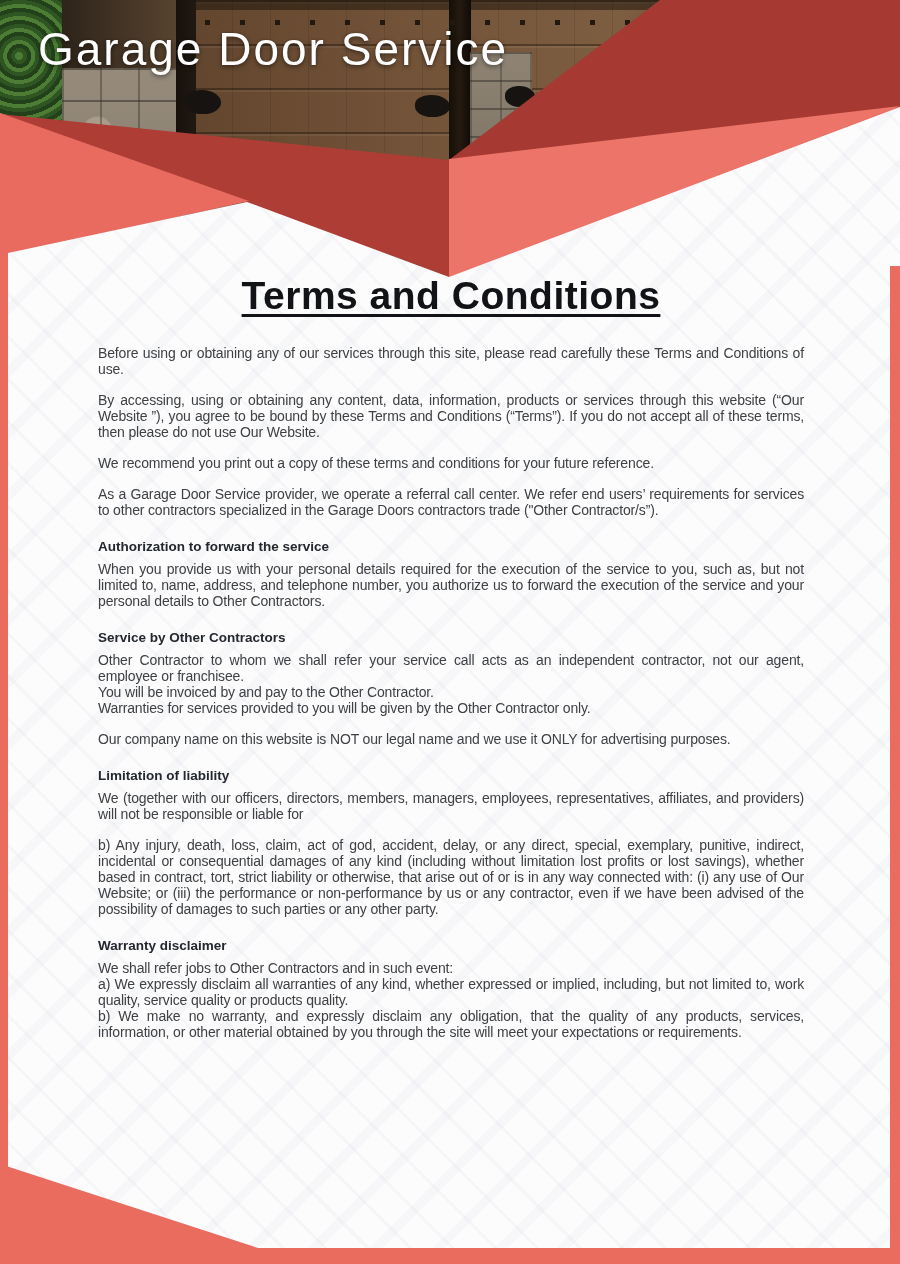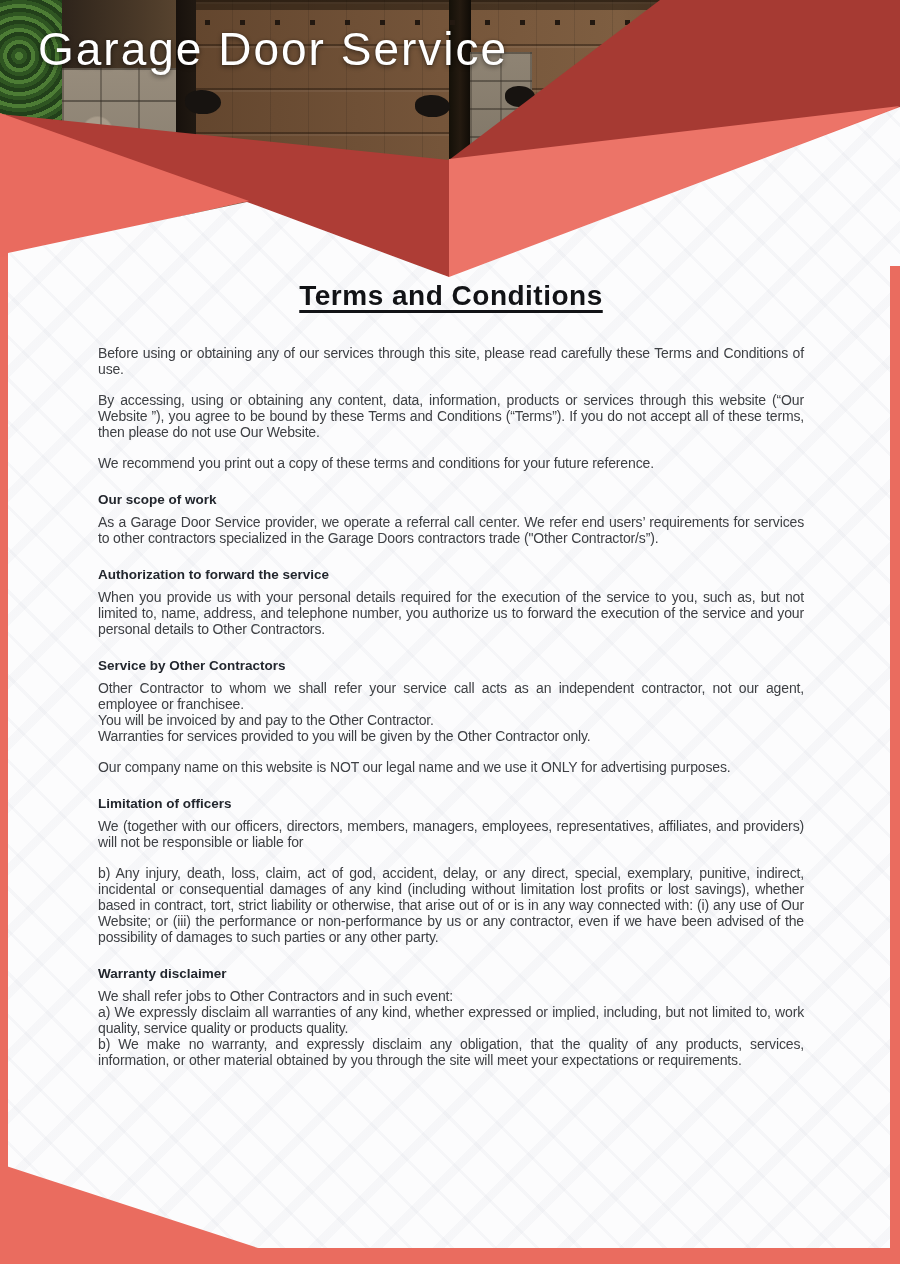--- a/index.html
+++ b/index.html
@@ -68,21 +68,21 @@
   .foot-band{position:absolute;left:0;top:1248px;width:900px;height:16px;background:#ea6c5f;}
 
   
   .banner-title{position:absolute;left:38px;top:22px;margin:0;
      font-size:46px;font-weight:400;letter-spacing:2px;color:#ffffff;
      text-shadow:0 2px 5px rgba(0,0,0,.45),0 0 2px rgba(0,0,0,.25);white-space:nowrap;}
 
   
   .content{position:absolute;left:98px;top:0;width:706px;}
   .page-heading{margin:279px 0 32px;text-align:center;
-     font-size:28px;line-height:34px;font-weight:700;letter-spacing:.5px;color:#121316;
+     font-size:39px;line-height:34px;font-weight:700;letter-spacing:.5px;color:#121316;
      text-decoration:underline;text-decoration-thickness:2.5px;text-underline-offset:5px;}
   .content h3{margin:20px 0 6px;font-size:13.5px;line-height:17px;font-weight:700;color:#23272e;}
   .content p{margin:0 0 15px;font-size:14px;line-height:16px;color:#3e4044;
      text-align:justify;white-space:pre-line;letter-spacing:-.15px;}
 </style>
 </head>
 <body>
 
 <div class="canvas">
 
@@ -115,30 +115,29 @@
   <div class="foot-band"></div>
 
   <h1 class="banner-title">Garage Door Service</h1>
 
   <div class="content">
     <h2 class="page-heading">Terms and Conditions</h2>
     <div id="sections">
         <p>Before using or obtaining any of our services through this site, please read carefully these Terms and Conditions of use.</p>
         <p>By accessing, using or obtaining any content, data, information, products or services through this website (“Our Website ”), you agree to be bound by these Terms and Conditions (“Terms”). If you do not accept all of these terms, then please do not use Our Website.</p>
         <p>We recommend you print out a copy of these terms and conditions for your future reference.</p>
-        <h3>Our scope of work</h3>
         <p>As a Garage Door Service provider, we operate a referral call center. We refer end users’ requirements for services to other contractors specialized in the Garage Doors contractors trade ("Other Contractor/s”).</p>
         <h3>Authorization to forward the service</h3>
         <p>When you provide us with your personal details required for the execution of the service to you, such as, but not limited to, name, address, and telephone number, you authorize us to forward the execution of the service and your personal details to Other Contractors.</p>
         <h3>Service by Other Contractors</h3>
         <p>Other Contractor to whom we shall refer your service call acts as an independent contractor, not our agent, employee or franchisee.
 You will be invoiced by and pay to the Other Contractor.
 Warranties for services provided to you will be given by the Other Contractor only.</p>
         <p>Our company name on this website is NOT our legal name and we use it ONLY for advertising purposes.</p>
-        <h3>Limitation of officers</h3>
+        <h3>Limitation of liability</h3>
         <p>We (together with our officers, directors, members, managers, employees, representatives, affiliates, and providers) will not be responsible or liable for</p>
         <p>b) Any injury, death, loss, claim, act of god, accident, delay, or any direct, special, exemplary, punitive, indirect, incidental or consequential damages of any kind (including without limitation lost profits or lost savings), whether based in contract, tort, strict liability or otherwise, that arise out of or is in any way connected with: (i) any use of Our Website; or (iii) the performance or non-performance by us or any contractor, even if we have been advised of the possibility of damages to such parties or any other party.</p>
         <h3>Warranty disclaimer</h3>
         <p>We shall refer jobs to Other Contractors and in such event:
 a) We expressly disclaim all warranties of any kind, whether expressed or implied, including, but not limited to, work quality, service quality or products quality.
 b) We make no warranty, and expressly disclaim any obligation, that the quality of any products, services, information, or other material obtained by you through the site will meet your expectations or requirements.</p>
       </div>
   </div>
 
 </div>

